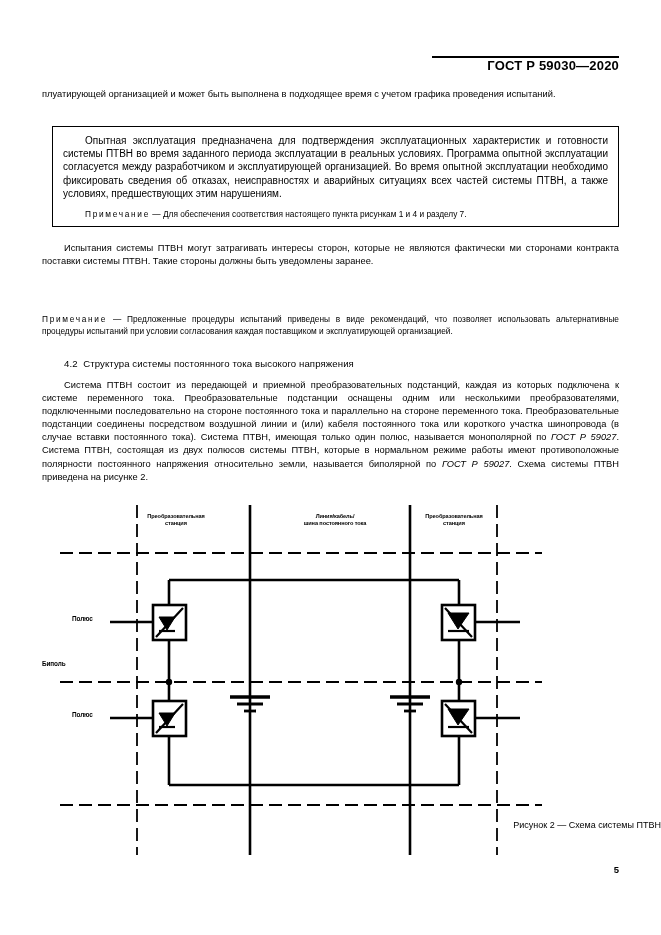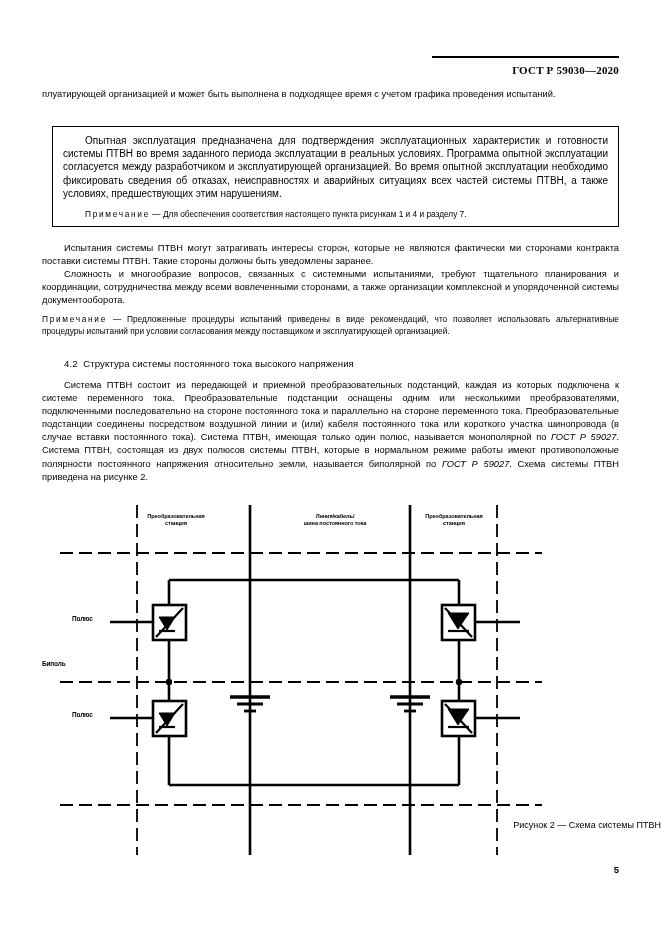--- a/index.html
+++ b/index.html
@@ -18,26 +18,25 @@
 
   .page {
     position: absolute;
     inset: 0;
     background: #ffffff;
   }
 
   
   .header {
     position: absolute;
-    top: 64px;
-    right: 42px;
-    font-size: 11px;
+    top: 58px;
+    right: 42px;
+    font-size: 13px;
     font-weight: bold;
     letter-spacing: 0.2px;
-    font-family: Liberation Serif, serif;
   }
   .header-rule {
     position: absolute;
     top: 56px;
     left: 432px;
     right: 42px;
     height: 2px;
     background: #000;
   }
 
@@ -150,25 +149,24 @@
     <p class="txt">плуатирующей организацией и может быть выполнена в подходящее время с учетом графика проведения испытаний.</p>
   </div>
 
   <div class="boxed">
     <p class="txt indent">Опытная эксплуатация предназначена для подтверждения эксплуатационных характеристик и готовности системы ПТВН во время заданного периода эксплуатации в реальных условиях. Программа опытной эксплуатации согласуется между разработчиком и эксплуатирующей организацией. Во время опытной эксплуатации необходимо фиксировать сведения об отказах, неисправностях и аварийных ситуациях всех частей системы ПТВН, а также условиях, предшествующих этим нарушениям.</p>
     <div class="note"><span class="sp">Примечание</span><span> — </span><span>Для обеспечения соответствия настоящего пункта рисункам 1 и 4 и разделу 7.</span></div>
   </div>
 
   <div style="position:absolute; left:42px; right:42px; top:242px;">
     <p class="txt indent">Испытания системы ПТВН могут затрагивать интересы сторон, которые не являются фактически ми сторонами контракта поставки системы ПТВН. Такие стороны должны быть уведомлены заранее.</p>
-    <p class="txt indent">Сложность и многообразие вопросов, связанных с системными испытаниями, требуют тщательного планирования и координации, сотрудничества между всеми вовлеченными сторонами, а также организации комплексной и упорядоченной системы документооборота.</p>
   </div>
 
   <div style="position:absolute; left:42px; right:42px; top:314px;" class="note-block">
-    <span class="first"></span><span class="sp">Примечание</span><span> — </span><span>Предложенные процедуры испытаний приведены в виде рекомендаций, что позволяет использовать альтернативные процедуры испытаний при условии согласования между поставщиком и эксплуатирующей организацией.</span>
+    <span class="first"></span><span class="sp">Примечание</span><span> — </span><span>Предложенные процедуры испытаний приведены в виде рекомендаций, что позволяет использовать альтернативные процедуры испытаний при условии согласования каждая поставщиком и эксплуатирующей организацией.</span>
   </div>
 
   <h2 class="sect" style="position:absolute; left:42px; right:42px; top:358px;"><span>4.2</span>&nbsp;&nbsp;<span>Структура системы постоянного тока высокого напряжения</span></h2>
 
   <p class="txt indent" style="position:absolute; left:42px; right:42px; top:379px;"><span>Система ПТВН состоит из передающей и приемной преобразовательных подстанций, каждая из которых подключена к системе переменного тока. Преобразовательные подстанции оснащены одним или несколькими преобразователями, подключенными последовательно на стороне постоянного тока и параллельно на стороне переменного тока. Преобразовательные подстанции соединены посредством воздушной линии и (или) кабеля постоянного тока или короткого участка шинопровода (в случае вставки постоянного тока). Система ПТВН, имеющая только один полюс, называется монополярной по </span><em class="ital">ГОСТ Р 59027</em><span>. Система ПТВН, состоящая из двух полюсов системы ПТВН, которые в нормальном режиме работы имеют противоположные полярности постоянного напряжения относительно земли, называется биполярной по </span><em class="ital">ГОСТ Р 59027</em><span>. Схема системы ПТВН приведена на рисунке 2.</span></p>
 
   <div class="figure">
 
     <div class="zone-label" style="left:74px; top:8px; width:120px;">
       <div>Преобразовательная</div>

